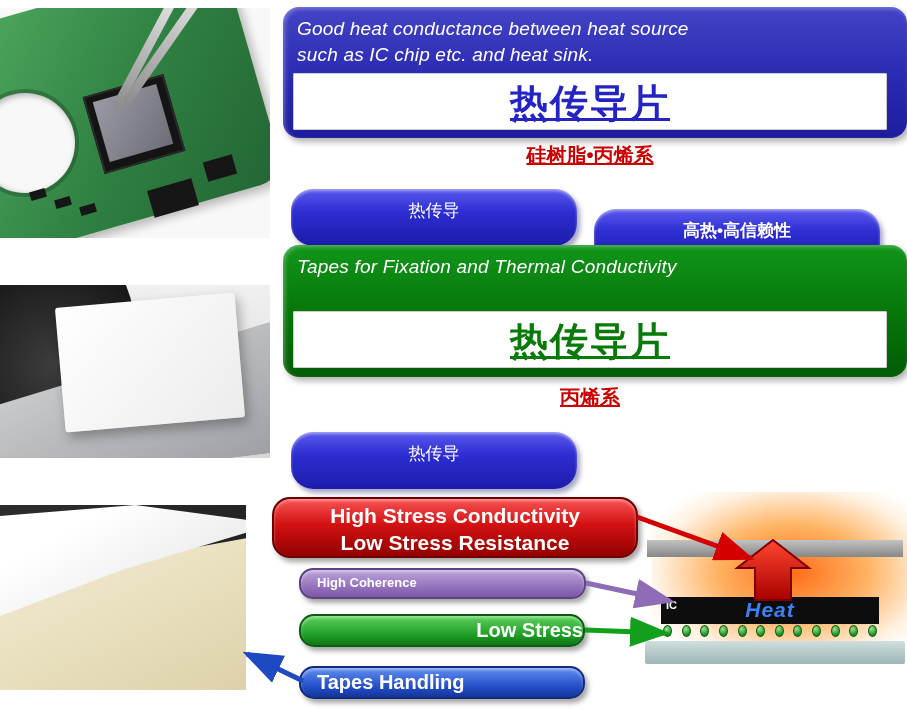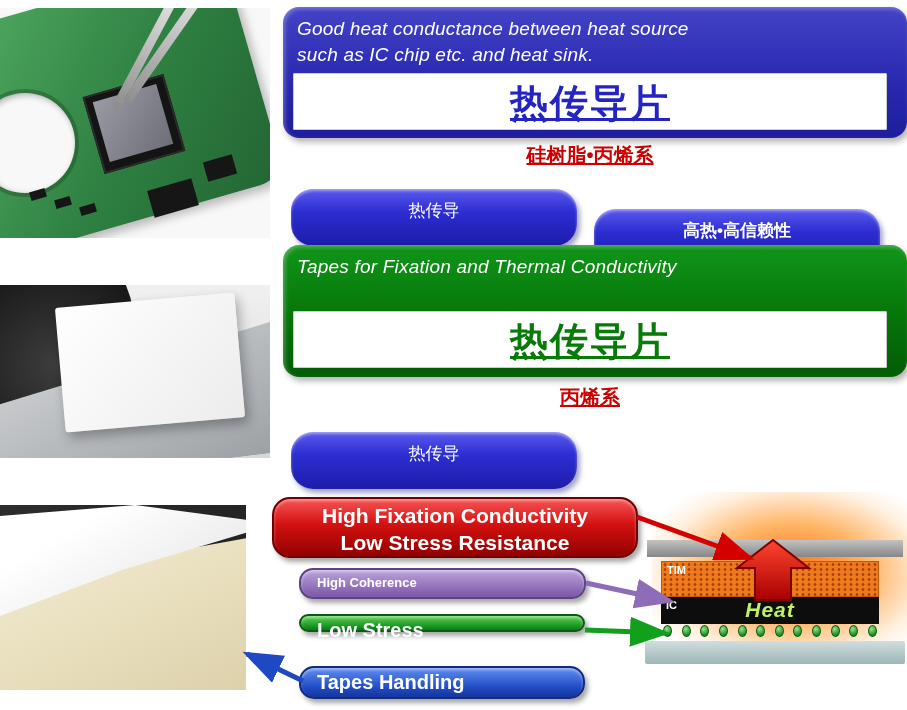--- a/index.html
+++ b/index.html
@@ -80,41 +80,41 @@
 
   
   .banner { position:absolute; color:#ffffff; font-weight:bold;
     box-shadow:3px 4px 5px rgba(0,0,0,0.35), inset 0 2px 3px rgba(255,255,255,0.4); }
   .banner-red { left:272px; top:497px; width:366px; height:61px; border-radius:18px;
     background:linear-gradient(180deg,#f75454 0%,#d31111 45%,#920000 100%);
     border:2px solid #6e0000; text-align:center; font-size:21px; line-height:1.28; padding-top:4px; }
   .banner-purple { left:299px; top:568px; width:287px; height:31px; border-radius:14px;
     background:linear-gradient(180deg,#bca4da 0%,#8f6cb8 70%,#7b58a4 100%);
     border:2px solid #5d4480; font-size:13px; line-height:26px; padding-left:16px; }
-  .banner-green { left:299px; top:614px; width:286px; height:18px; border-radius:15px;
+  .banner-green { left:299px; top:614px; width:286px; height:33px; border-radius:15px;
     background:linear-gradient(180deg,#5ed05e 0%,#1b9a22 70%,#117518 100%);
-    border:2px solid #0a5c10; font-size:20px; line-height:28px; padding-left:16px; }
+    border:2px solid #0a5c10; font-size:20px; line-height:28px; padding-left:16px;text-align:right; }
   .banner-blue { left:299px; top:666px; width:286px; height:33px; border-radius:15px;
     background:linear-gradient(180deg,#5f8ef2 0%,#1f49c2 70%,#16359a 100%);
     border:2px solid #122b7c; font-size:20px; line-height:28px; padding-left:16px; }
 
   
   .diagram-glow { position:absolute; left:652px; top:492px; width:255px; height:168px;
     background:radial-gradient(ellipse at 55% 48%, rgba(255,100,10,0.95) 0%, rgba(255,160,60,0.8) 38%,
       rgba(255,225,190,0.45) 68%, rgba(255,255,255,0) 82%); }
   .layer { position:absolute; }
   .layer-heatsink { left:647px; top:540px; width:256px; height:17px;
     background:linear-gradient(180deg,#c2c2c2,#878787); }
   .layer-tim { left:661px; top:561px; width:218px; height:36px; background-color:#ef7a1e;
     background-image:radial-gradient(#a84000 1.2px, rgba(0,0,0,0) 1.7px); background-size:6px 5px;
     border:1px solid #c35900; }
   .layer-ic { left:661px; top:597px; width:218px; height:27px; background:#0d0d0d; }
   .layer-label { position:absolute; left:5px; top:2px; color:#ffffff; font-size:11px; font-weight:bold; }
   .heat-label { position:absolute; left:0; width:100%; text-align:center; top:1px;
-    color:#bef264; font-size:21px; font-weight:bold; font-style:italic; letter-spacing:1px; }
+    color:#3b82f6; font-size:21px; font-weight:bold; font-style:italic; letter-spacing:1px; }
   .solder-balls { position:absolute; left:663px; top:625px; width:214px; height:13px;
     display:flex; justify-content:space-between; }
   .ball { width:9px; height:12px; border-radius:50%;
     background:radial-gradient(circle at 35% 30%, #96e296, #1f8f1f 70%); border:1px solid #0e5e0e; }
   .layer-board { left:645px; top:641px; width:260px; height:23px; border-radius:2px;
     background:linear-gradient(180deg,#d0dede,#9db6b6); }
   .block-arrow-svg { position:absolute; left:731px; top:538px; width:84px; height:64px; }
 
   .connector-overlay { position:absolute; inset:0; pointer-events:none; }
 </style>
@@ -168,32 +168,29 @@
     <div class="box-inner">
       <span class="product-title title-green">热传导片</span>
     </div>
   </div>
 
   <div class="material-subtitle subtitle-tape">丙烯系</div>
 
   <div class="pill pill-3">热传导</div>
 
   <div class="banner banner-red">
-    <span>High Fixation Conductivity</span><br>
+    <span>High Stress Conductivity</span><br>
     <span>Low Stress Resistance</span>
   </div>
   <div class="banner banner-purple">High Coherence</div>
   <div class="banner banner-green">Low Stress</div>
   <div class="banner banner-blue">Tapes Handling</div>
 
   <div class="diagram-glow"></div>
   <div class="layer layer-heatsink"></div>
-  <div class="layer layer-tim">
-    <span class="layer-label">TIM</span>
-  </div>
   <div class="layer layer-ic">
     <span class="layer-label">IC</span>
     <span class="heat-label">Heat</span>
   </div>
   <div class="solder-balls">
     <span class="ball"></span>
     <span class="ball"></span>
     <span class="ball"></span>
     <span class="ball"></span>
     <span class="ball"></span>

